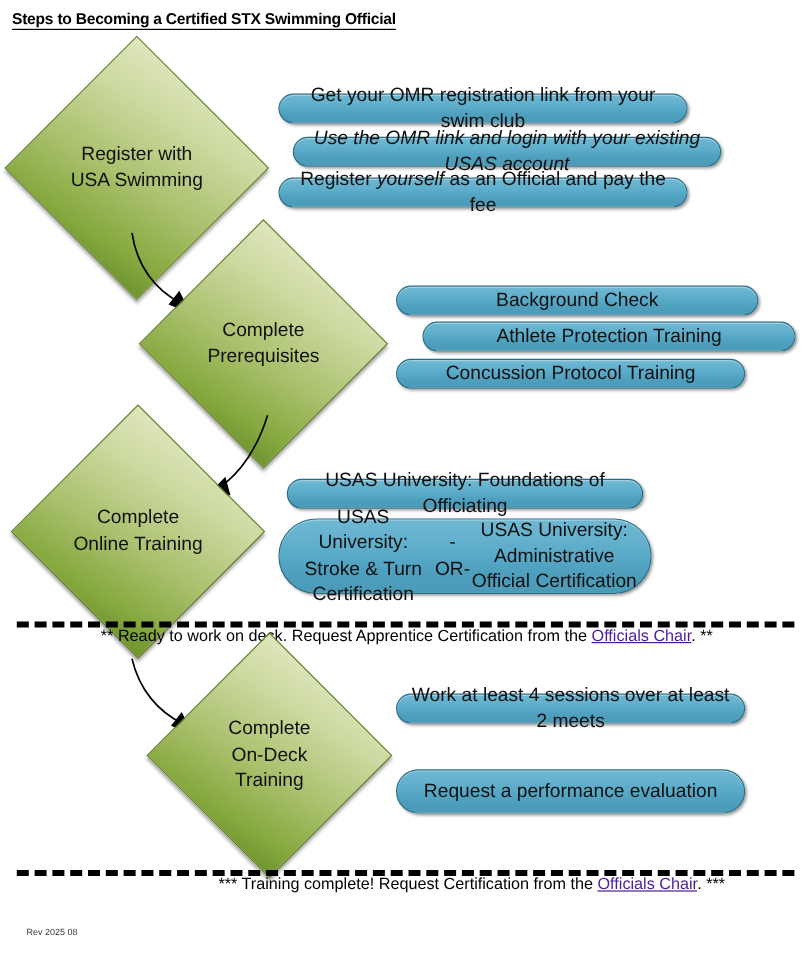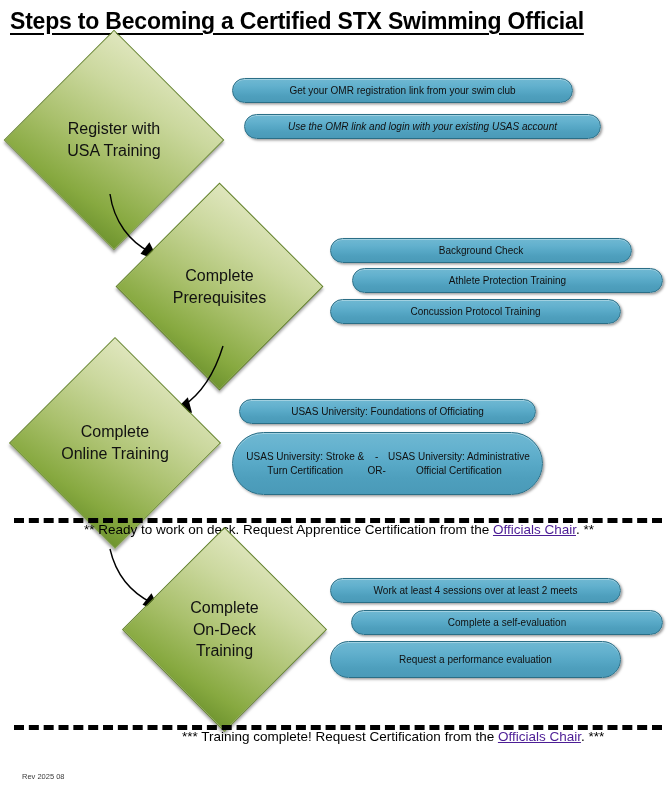--- a/index.html
+++ b/index.html
@@ -18,21 +18,21 @@
     height: 798px;
     overflow: hidden;
     background: #ffffff;
   }
 
   
   .page-title {
     position: absolute;
     left: 10px;
     top: 8px;
-    font-size: 23px;
+    font-size: 13px;
     font-weight: bold;
     letter-spacing: -0.2px;
     text-decoration: underline;
     text-underline-offset: 4px;
     white-space: nowrap;
   }
 
   
   .diamond {
     position: absolute;
@@ -73,21 +73,21 @@
     border: 1px solid #2a6e86;
     border-radius: 999px;
     background: linear-gradient(to bottom,
                 #6fb8d2 0%,
                 #63b1ce 28%,
                 #57a8c6 52%,
                 #4e9fbd 74%,
                 #4a9ab8 100%);
     box-shadow: 1.5px 1.5px 2.5px rgba(0,0,0,0.38),
                 inset 0 1px 0 rgba(255,255,255,0.35);
-    font-size: 10px;
+    font-size: 16px;
     color: #101010;
     line-height: 1.32;
     padding: 0 10px;
   }
   .pill.multiline {
     border-radius: 34px;
   }
 
   
   .dash-rule {
@@ -135,32 +135,35 @@
 <body>
 
 <div id="page">
 
   <div class="page-title">Steps to Becoming a Certified STX Swimming Official</div>
 
   <div class="diamond" style="left:36px; top:62px; width:156px; height:156px;">
     <div class="dshape"></div>
     <div class="dlabel">
       <div>Register with</div>
-      <div>USA Training</div>
+      <div>USA Swimming</div>
     </div>
   </div>
 
   <div class="pill" style="left:232px; top:78px; width:341px; height:25px;">
     <span>Get your OMR registration link from your swim club</span>
   </div>
 
   <div class="pill" style="left:244px; top:114px; width:357px; height:25px;font-style:italic;">
     <span>Use the OMR link and login with your existing USAS account</span>
   </div>
 
+  <div class="pill" style="left:232px; top:148px; width:341px; height:25px;">
+    <span><span>Register </span><em>yourself</em><span> as an Official and pay the fee</span></span>
+  </div>
 
   <svg class="connector" style="left:100px; top:188px;" width="80" height="82" viewBox="0 0 80 82">
     <path d="M 10 6 C 14 34, 30 54, 50 64"></path>
     <polygon points="46,56 62,70 42,70" transform="rotate(22 52 64)"></polygon>
   </svg>
 
   <div class="diamond" style="left:146px; top:213px; width:147px; height:147px;">
     <div class="dshape"></div>
     <div class="dlabel">
       <div>Complete</div>
@@ -218,23 +221,20 @@
       <div>Complete</div>
       <div>On-Deck</div>
       <div>Training</div>
     </div>
   </div>
 
   <div class="pill" style="left:330px; top:578px; width:291px; height:25px;">
     <span>Work at least 4 sessions over at least 2 meets</span>
   </div>
 
-  <div class="pill" style="left:351px; top:610px; width:312px; height:25px;">
-    <span>Complete a self-evaluation</span>
-  </div>
 
   <div class="pill" style="left:330px; top:641px; width:291px; height:37px;">
     <span>Request a performance evaluation</span>
   </div>
 
   <div class="dash-rule" style="left:14px; top:725px; width:648px;"></div>
 
   <div class="note" style="left:182px; top:729px;"><span>*** Training complete!  Request Certification from the </span><span class="link">Officials Chair</span><span>. ***</span></div>
 
   <div class="footer-rev">Rev 2025 08</div>

